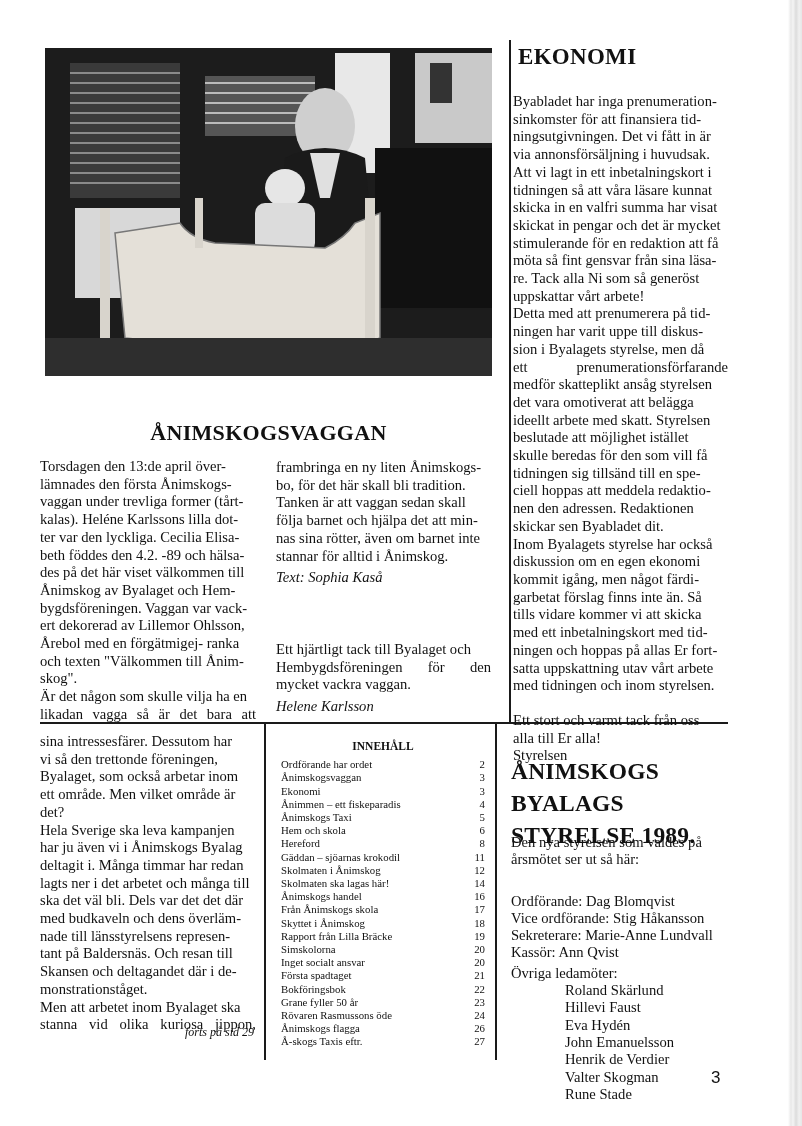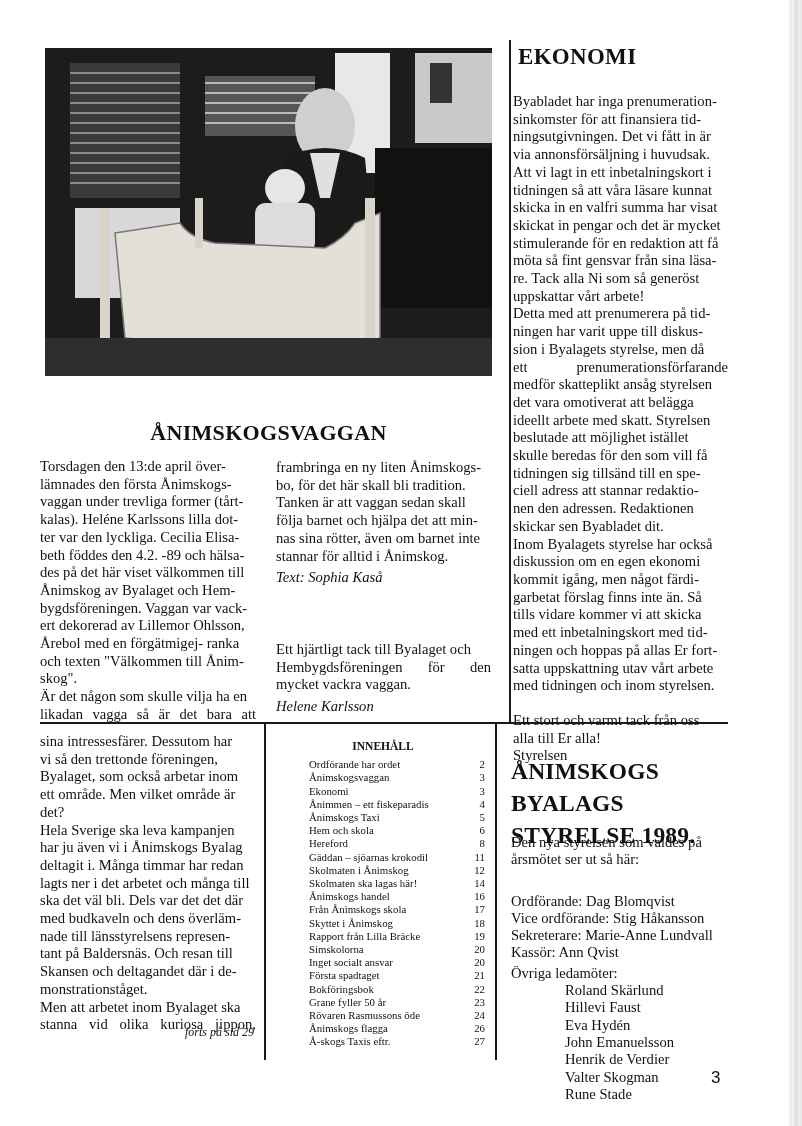--- a/index.html
+++ b/index.html
@@ -28,21 +28,21 @@
   .sig { font-style:italic; margin-top:4px !important; }
   .thanks { left:276px; top:641px; width:215px; }
   .thanks p { margin:0; }
 
   .cont-left { left:40px; top:733px; width:216px; }
   .cont-left p { margin:0; }
   .forts { left:40px; top:1025px; width:214px; text-align:right; font-style:italic; font-size:12px; }
 
   .toc { left:281px; top:740px; width:204px; font-size:10.8px; line-height:13.2px; }
   .toc-title { text-align:center; font-weight:bold; font-size:11.5px; margin-bottom:5px; }
-  .toc-row { display:flex; justify-content:space-between;margin-left:28px; }
+  .toc-row { display:flex; justify-content:space-between; }
   .toc-row .pg { width:22px; text-align:right; }
 
   .h-styrelse { left:511px; top:731px; font-size:23.5px; font-weight:bold; line-height:32px; letter-spacing:0.2px;margin-top:24px; }
   .styrelse-body { left:511px; top:834px; width:220px; font-size:14.6px; line-height:17.3px; }
   .styrelse-body p { margin:0; }
   .members { padding-left:54px; }
   .pagenum { left:711px; top:1068px; font-family:"Liberation Sans", sans-serif; font-size:17px; }
 </style>
 </head>
 <body>
@@ -125,21 +125,21 @@
   <p>Detta med att prenumerera på tid-</p>
   <p>ningen har varit uppe till diskus-</p>
   <p>sion i Byalagets styrelse, men då</p>
   <p style="text-align-last:justify">ett prenumerationsförfarande</p>
   <p>medför skatteplikt ansåg styrelsen</p>
   <p>det vara omotiverat att belägga</p>
   <p>ideellt arbete med skatt. Styrelsen</p>
   <p>beslutade att möjlighet istället</p>
   <p>skulle beredas för den som vill få</p>
   <p>tidningen sig tillsänd till en spe-</p>
-  <p>ciell adress att stannar redaktio-</p>
+  <p>ciell hoppas att meddela redaktio-</p>
   <p>nen den adressen. Redaktionen</p>
   <p>skickar sen Byabladet dit.</p>
   <p>Inom Byalagets styrelse har också</p>
   <p>diskussion om en egen ekonomi</p>
   <p>kommit igång, men något färdi-</p>
   <p>garbetat förslag finns inte än. Så</p>
   <p>tills vidare kommer vi att skicka</p>
   <p>med ett inbetalningskort med tid-</p>
   <p>ningen och hoppas på allas Er fort-</p>
   <p>satta uppskattning utav vårt arbete</p>

